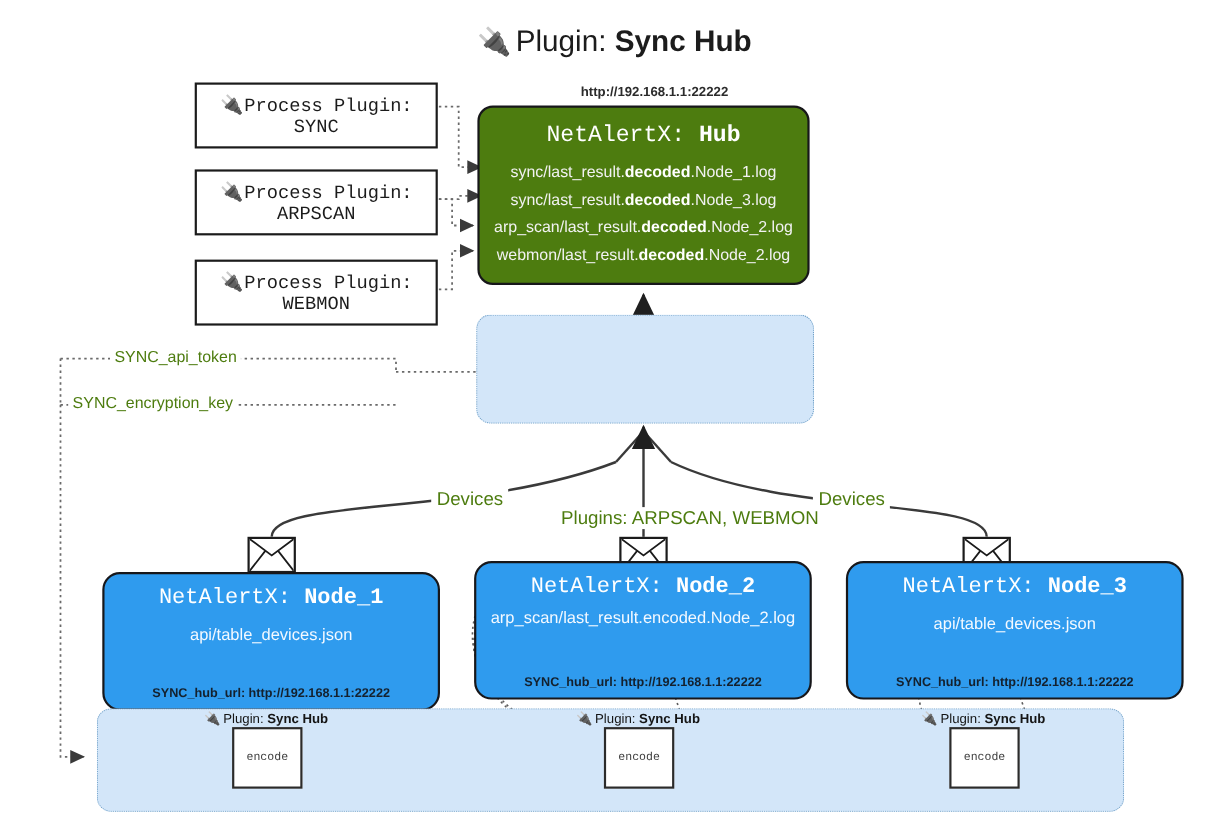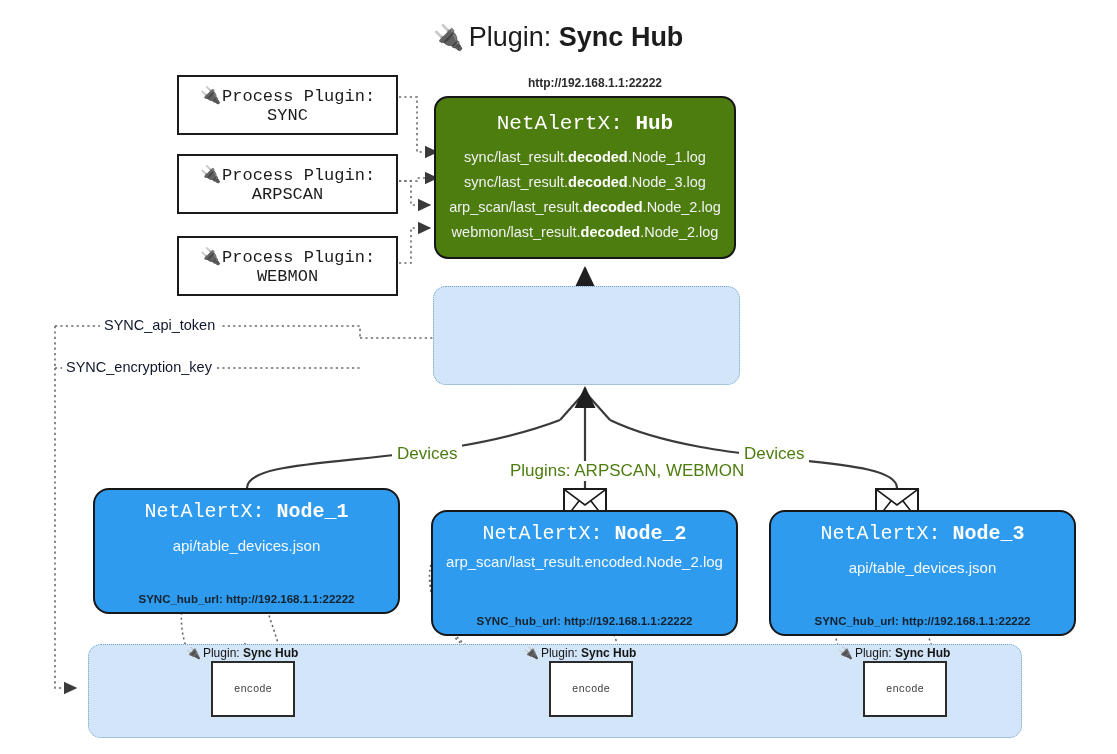--- a/index.html
+++ b/index.html
@@ -40,41 +40,41 @@
 
   
   .decode-wrap{position:absolute;left:433px;top:286px;width:307px;height:99px;
        background:#d3e6f9;border:1.6px dotted #6f9fc6;border-radius:13px;box-sizing:border-box;}
   .decode{position:absolute;left:503px;top:294px;width:165px;height:84px;
        background:#ffffff;border:2px solid #2b2b2b;box-sizing:border-box;
        display:flex;align-items:center;justify-content:center;
        font-family:"Liberation Mono","DejaVu Sans Mono",monospace;font-size:19px;color:#303030;}
 
   
-  .tok{position:absolute;font-size:14.5px;color:#0f172a;background:#ffffff;padding:0 4px;white-space:nowrap;text-align:center;}
+  .tok{position:absolute;font-size:14.5px;color:#4d7c0f;background:#ffffff;padding:0 4px;white-space:nowrap;text-align:center;}
 
   
   .node{position:absolute;width:307px;height:126px;background:#2f9bee;
         border:2.5px solid #17171a;border-radius:16px;box-sizing:border-box;}
   .node .n-title{margin-top:10px;text-align:center;font-size:20px;color:#ffffff;
         font-family:"Liberation Mono","DejaVu Sans Mono",monospace;white-space:nowrap;}
   .node .n-title b{font-weight:bold;}
   .node .n-line{text-align:center;font-size:15px;color:#f4f9ff;line-height:26px;white-space:nowrap;}
   .node .n-lines{margin-top:10px;}
   .node .n-foot{position:absolute;left:0;bottom:7px;width:100%;text-align:center;
         font-size:11.5px;font-weight:bold;color:#14212e;white-space:nowrap;}
 
   
   .env{position:absolute;width:44px;height:33px;background:#ffffff;
        border:2px solid #1b1b1b;box-sizing:border-box;}
 
   
   .band{position:absolute;left:88px;top:644px;width:934px;height:94px;
         background:#d3e6f9;border:1.6px dotted #6f9fc6;border-radius:13px;box-sizing:border-box;}
-  .enc{position:absolute;width:84px;height:56px;background:#ffffff;
+  .enc{position:absolute;width:64px;height:56px;background:#ffffff;
        border:2px solid #2b2b2b;box-sizing:border-box;
        display:flex;align-items:center;justify-content:center;
        font-family:"Liberation Mono","DejaVu Sans Mono",monospace;font-size:10.5px;color:#404040;}
   .enc-cap{position:absolute;font-size:12px;color:#151515;white-space:nowrap;}
   .enc-cap b{font-weight:bold;}
   .enc-cap .plug{margin-right:2px;}
 
   
   .elabel{position:absolute;font-size:17px;color:#4d7c0f;background:#ffffff;
           padding:0 5px;white-space:nowrap;}
@@ -197,21 +197,21 @@
     <svg width="40" height="29" viewBox="0 0 40 29">
         <path d="M0,0 L20,15 L40,0 M0,29 L14,11 M40,29 L26,11" fill="none" stroke="#1b1b1b" stroke-width="1.6"></path>
       </svg>
   </div>
   <div class="env" style="left:875px;top:488px;">
     <svg width="40" height="29" viewBox="0 0 40 29">
         <path d="M0,0 L20,15 L40,0 M0,29 L14,11 M40,29 L26,11" fill="none" stroke="#1b1b1b" stroke-width="1.6"></path>
       </svg>
   </div>
 
-  <div class="node" style="left:93px;top:488px;">
+  <div class="node" style="left:93px;top:520px;">
     <div class="n-title">
       <span>NetAlertX:</span> <b>Node_1</b>
     </div>
     <div class="n-lines">
       <div class="n-line">api/table_devices.json</div>
     </div>
     <div class="n-foot">SYNC_hub_url: http://192.168.1.1:22222</div>
   </div>
 
   <div class="node" style="left:431px;top:510px;">

